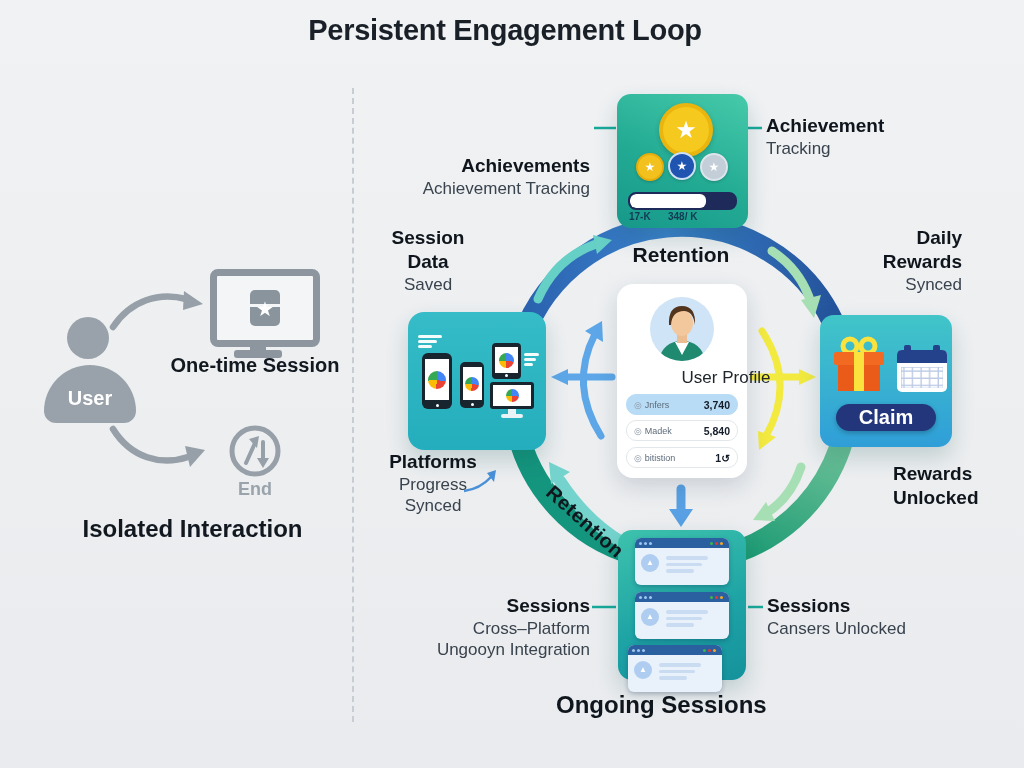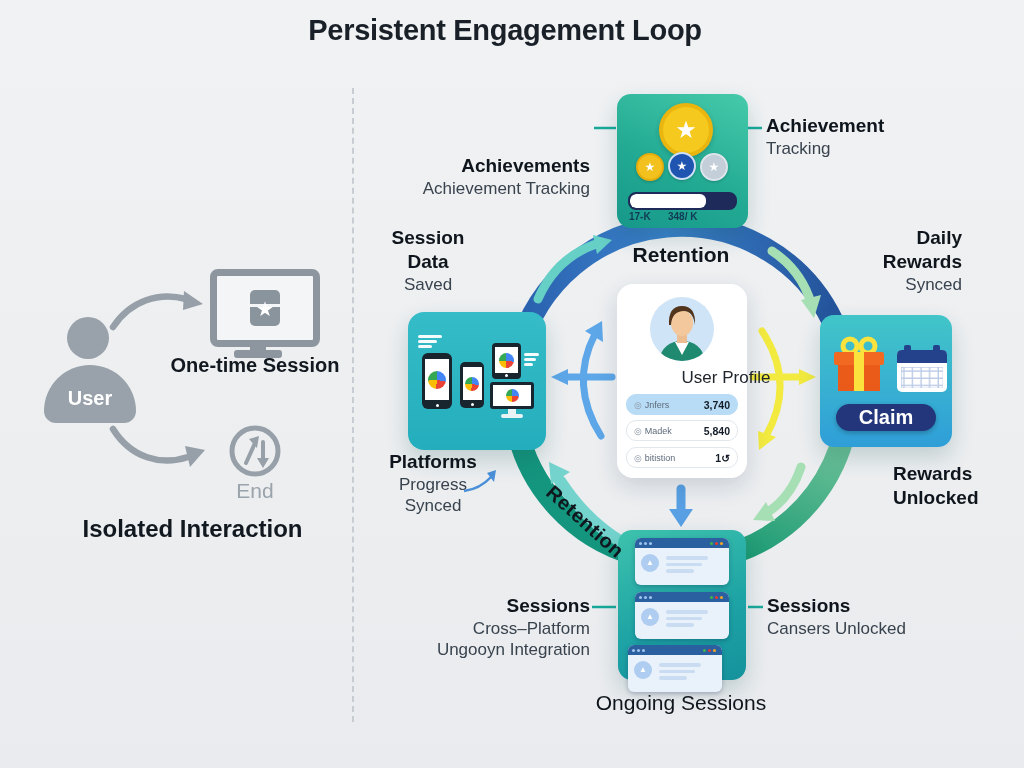--- a/index.html
+++ b/index.html
@@ -14,21 +14,21 @@
   
   .user-head{left:67px;top:317px;width:42px;height:42px;border-radius:50%;background:#99a2aa;z-index:2;}
   .user-body{left:44px;top:365px;width:92px;height:58px;border-radius:46px 46px 12px 12px;background:#99a2aa;z-index:2;display:flex;align-items:center;justify-content:center;}
   .user-label{color:#fff;font-size:20px;font-weight:700;margin-top:8px;}
   .monitor{left:210px;top:269px;width:96px;height:64px;border:7px solid #8d969e;border-radius:8px;background:#f3f5f7;z-index:2;display:flex;align-items:center;justify-content:center;}
   .app-icon{width:30px;height:36px;border-radius:5px;background:linear-gradient(#8a949c 0 40%,#f3f5f7 40% 48%,#8a949c 48% 100%);position:relative;}
   .app-icon span{position:absolute;left:0;top:4px;width:100%;text-align:center;color:#fff;font-size:20px;line-height:30px;}
   .monitor-neck{left:250px;top:340px;width:16px;height:10px;background:#8d969e;z-index:2;}
   .monitor-base{left:234px;top:350px;width:48px;height:8px;border-radius:3px;background:#8d969e;z-index:2;}
   .onetime{left:130px;top:354px;width:250px;text-align:center;font-size:20px;font-weight:700;color:#11181f;z-index:2;}
-  .end-label{left:205px;top:479px;width:100px;text-align:center;font-size:21px;font-weight:400;color:#9aa3ab;z-index:2;}
+  .end-label{left:205px;top:479px;width:100px;text-align:center;font-size:18px;font-weight:700;color:#9aa3ab;z-index:2;}
   .isolated{left:50px;top:515px;width:285px;text-align:center;font-size:24px;font-weight:700;color:#11181f;z-index:2;}
   
   .tcard{position:absolute;border-radius:14px;z-index:2;box-shadow:0 10px 22px rgba(15,80,80,.20);}
   .ach-card{left:617px;top:94px;width:131px;height:134px;background:linear-gradient(205deg,#46caaa 0%,#23ab94 55%,#17988a 100%);}
   .badge-big{position:absolute;left:42px;top:9px;width:46px;height:46px;border-radius:50%;background:#f5c91d;border:4px solid #eab50e;display:flex;align-items:center;justify-content:center;box-shadow:0 2px 5px rgba(0,0,0,.18);}
   .badge-big span{color:#fff;font-size:24px;line-height:1;}
   .badge-sm{position:absolute;width:24px;height:24px;border-radius:50%;display:flex;align-items:center;justify-content:center;box-shadow:0 1px 3px rgba(0,0,0,.2);}
   .badge-sm span{color:#fff;font-size:12px;line-height:1;}
   .b-gold{left:19px;top:59px;background:#f2c11d;border:2px solid #e5ae0c;}
   .b-blue{left:51px;top:58px;background:#1f55b0;border:2px solid #cfe0f5;}
@@ -68,21 +68,21 @@
   .stat-row.hl{background:#b9dcf6;border:1px solid #b9dcf6;}
   .stat-ic{font-size:9px;color:#8a96a4;margin-right:3px;}
   .stat-label{flex:1;font-size:9px;color:#5d6b7a;white-space:nowrap;overflow:hidden;}
   .stat-value{font-size:10.5px;font-weight:700;color:#141d29;}
   
   .co{z-index:3;line-height:1.25;}
   .co-t{font-size:19px;font-weight:700;color:#0f151c;}
   .co-s{font-size:17px;color:#39434e;}
   .retention-top{left:581px;top:243px;width:200px;text-align:center;font-size:21px;font-weight:700;color:#0f151c;z-index:3;}
   .retention-rot{left:549px;top:478px;font-size:20px;font-weight:700;color:#10161d;transform:rotate(42deg);transform-origin:left center;z-index:3;letter-spacing:.5px;}
-  .ongoing{left:556px;top:691px;width:250px;text-align:center;font-size:21px;font-weight:400;color:#0f151c;z-index:3;}
+  .ongoing{left:556px;top:691px;width:250px;font-size:24px;font-weight:700;color:#0f151c;z-index:3;}
 </style>
 </head>
 <body>
 
 <div id="canvas">
 
   <svg class="overlay" width="1024" height="768" viewBox="0 0 1024 768">
     <defs>
       <linearGradient id="gb" gradientUnits="userSpaceOnUse" x1="519" y1="350" x2="833" y2="322">
         <stop offset="0" stop-color="#2a60ae"></stop>

